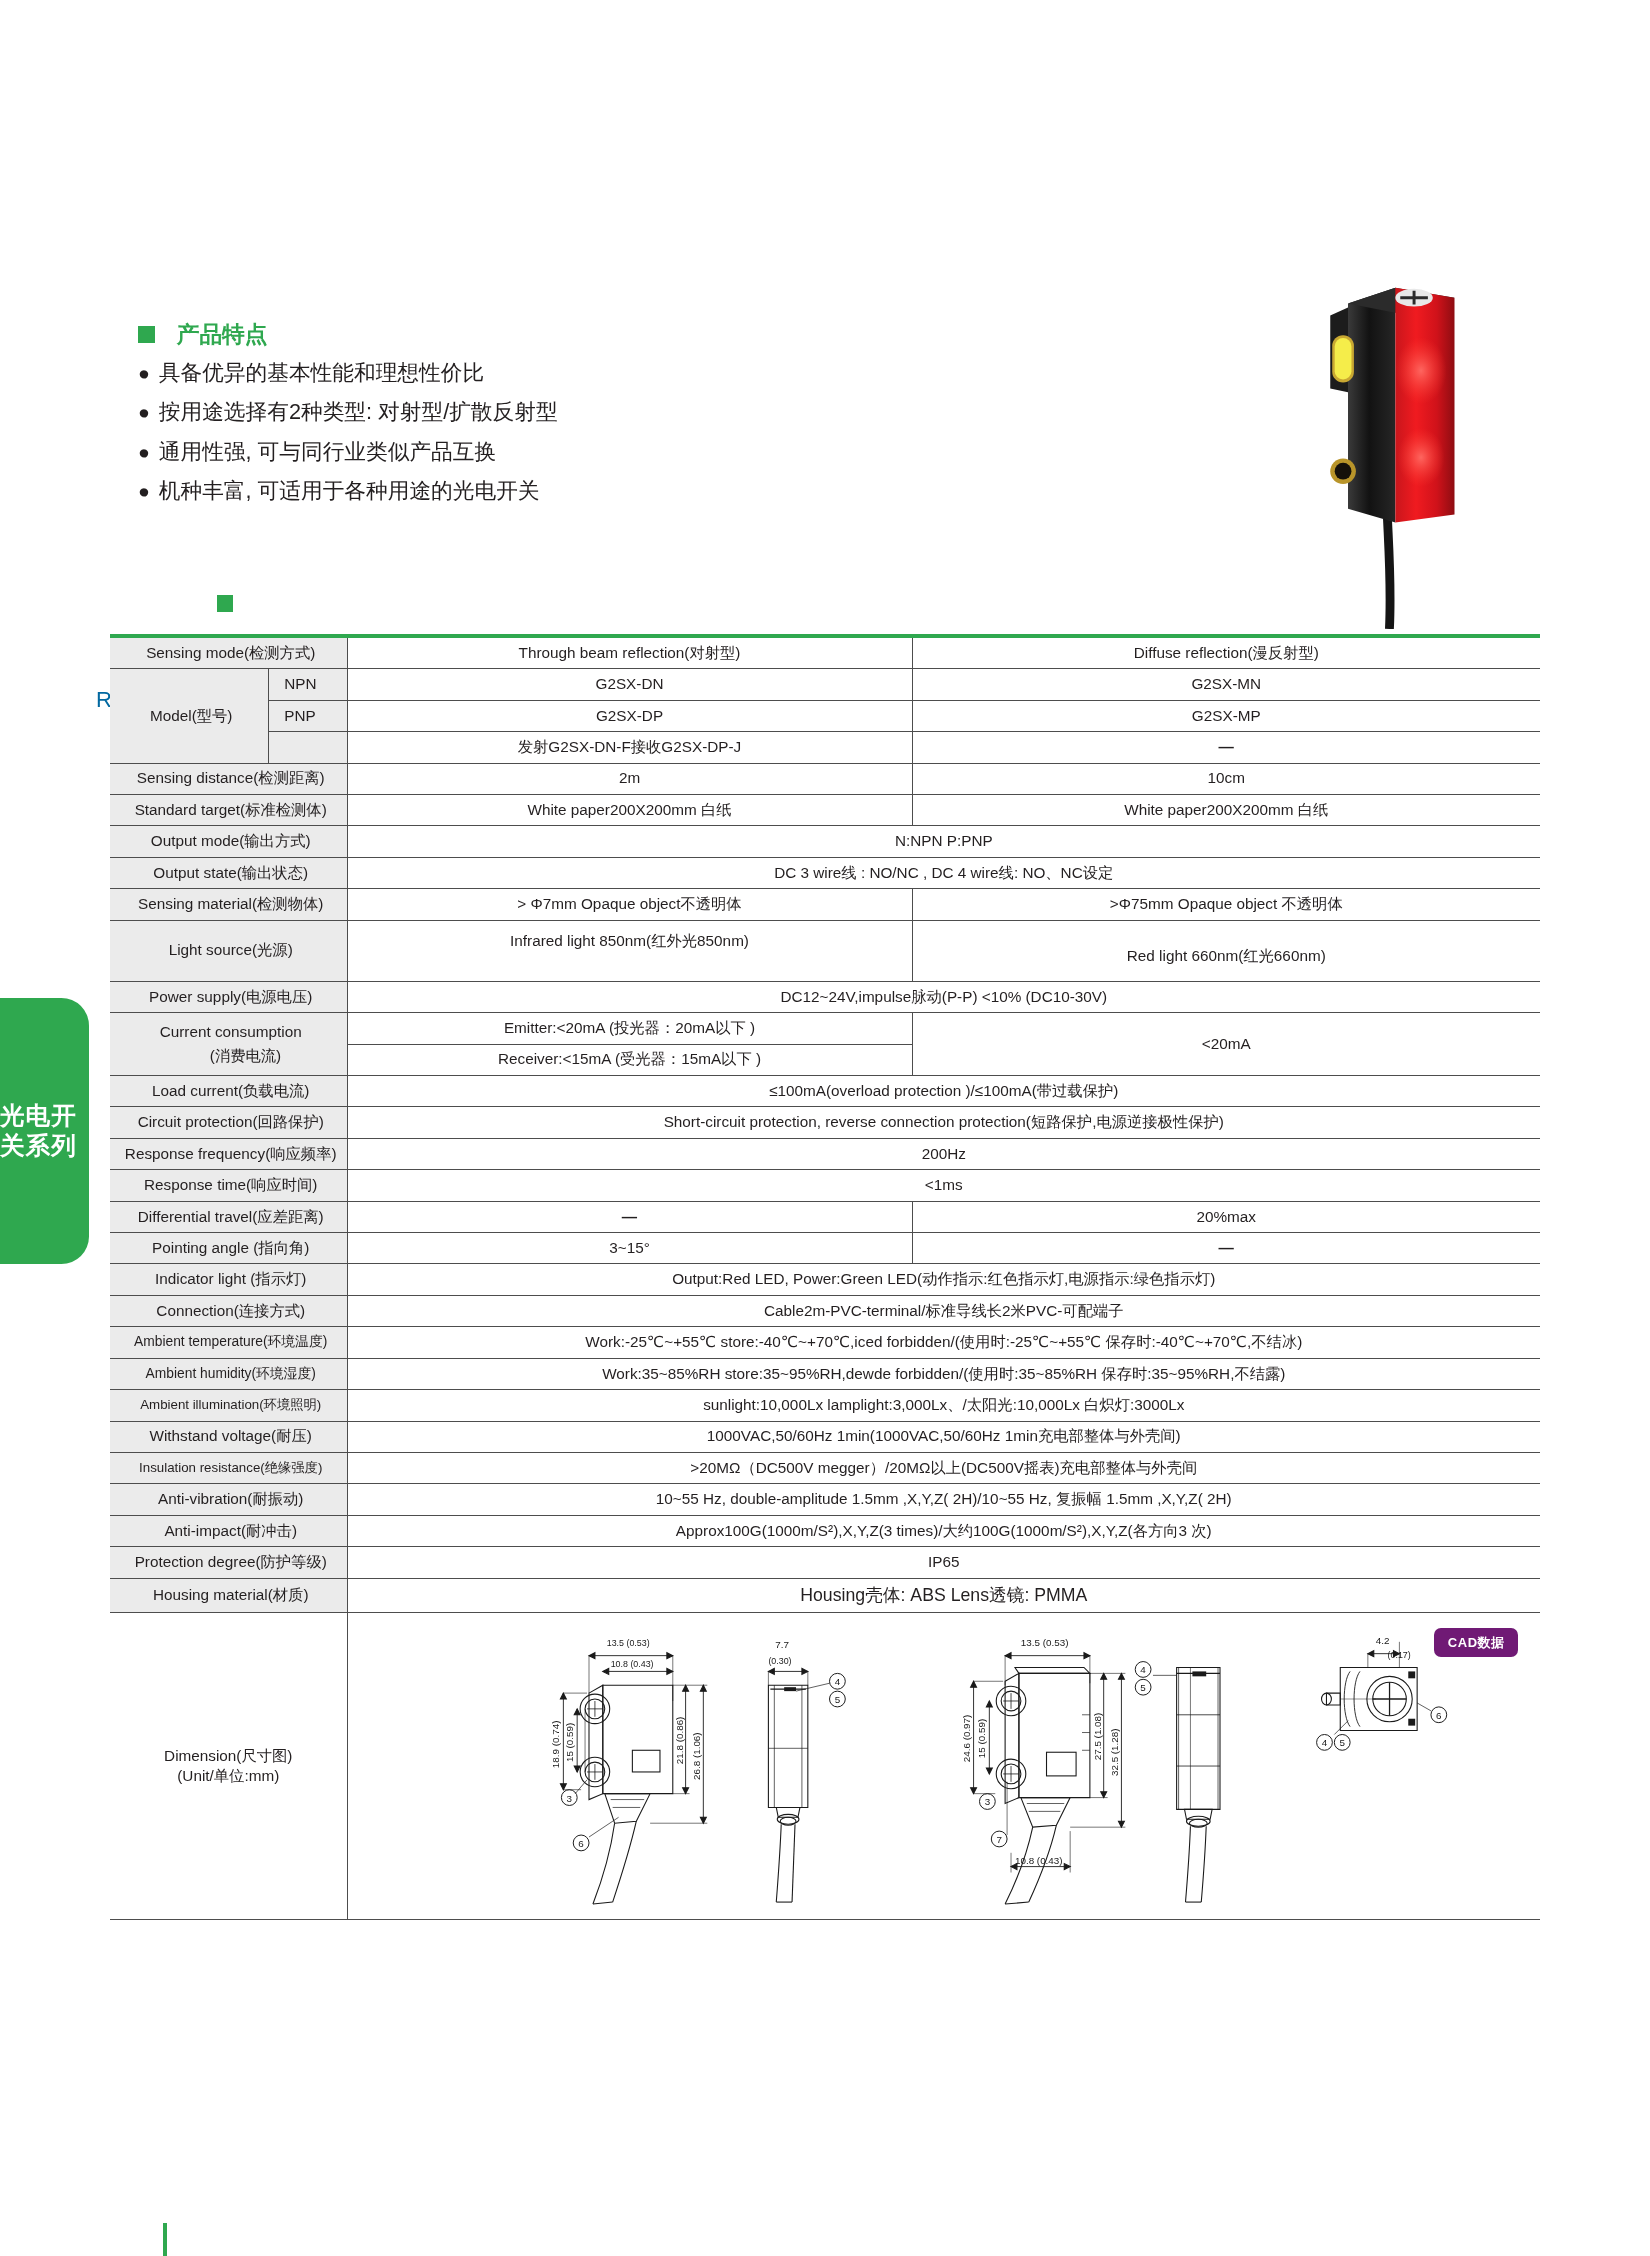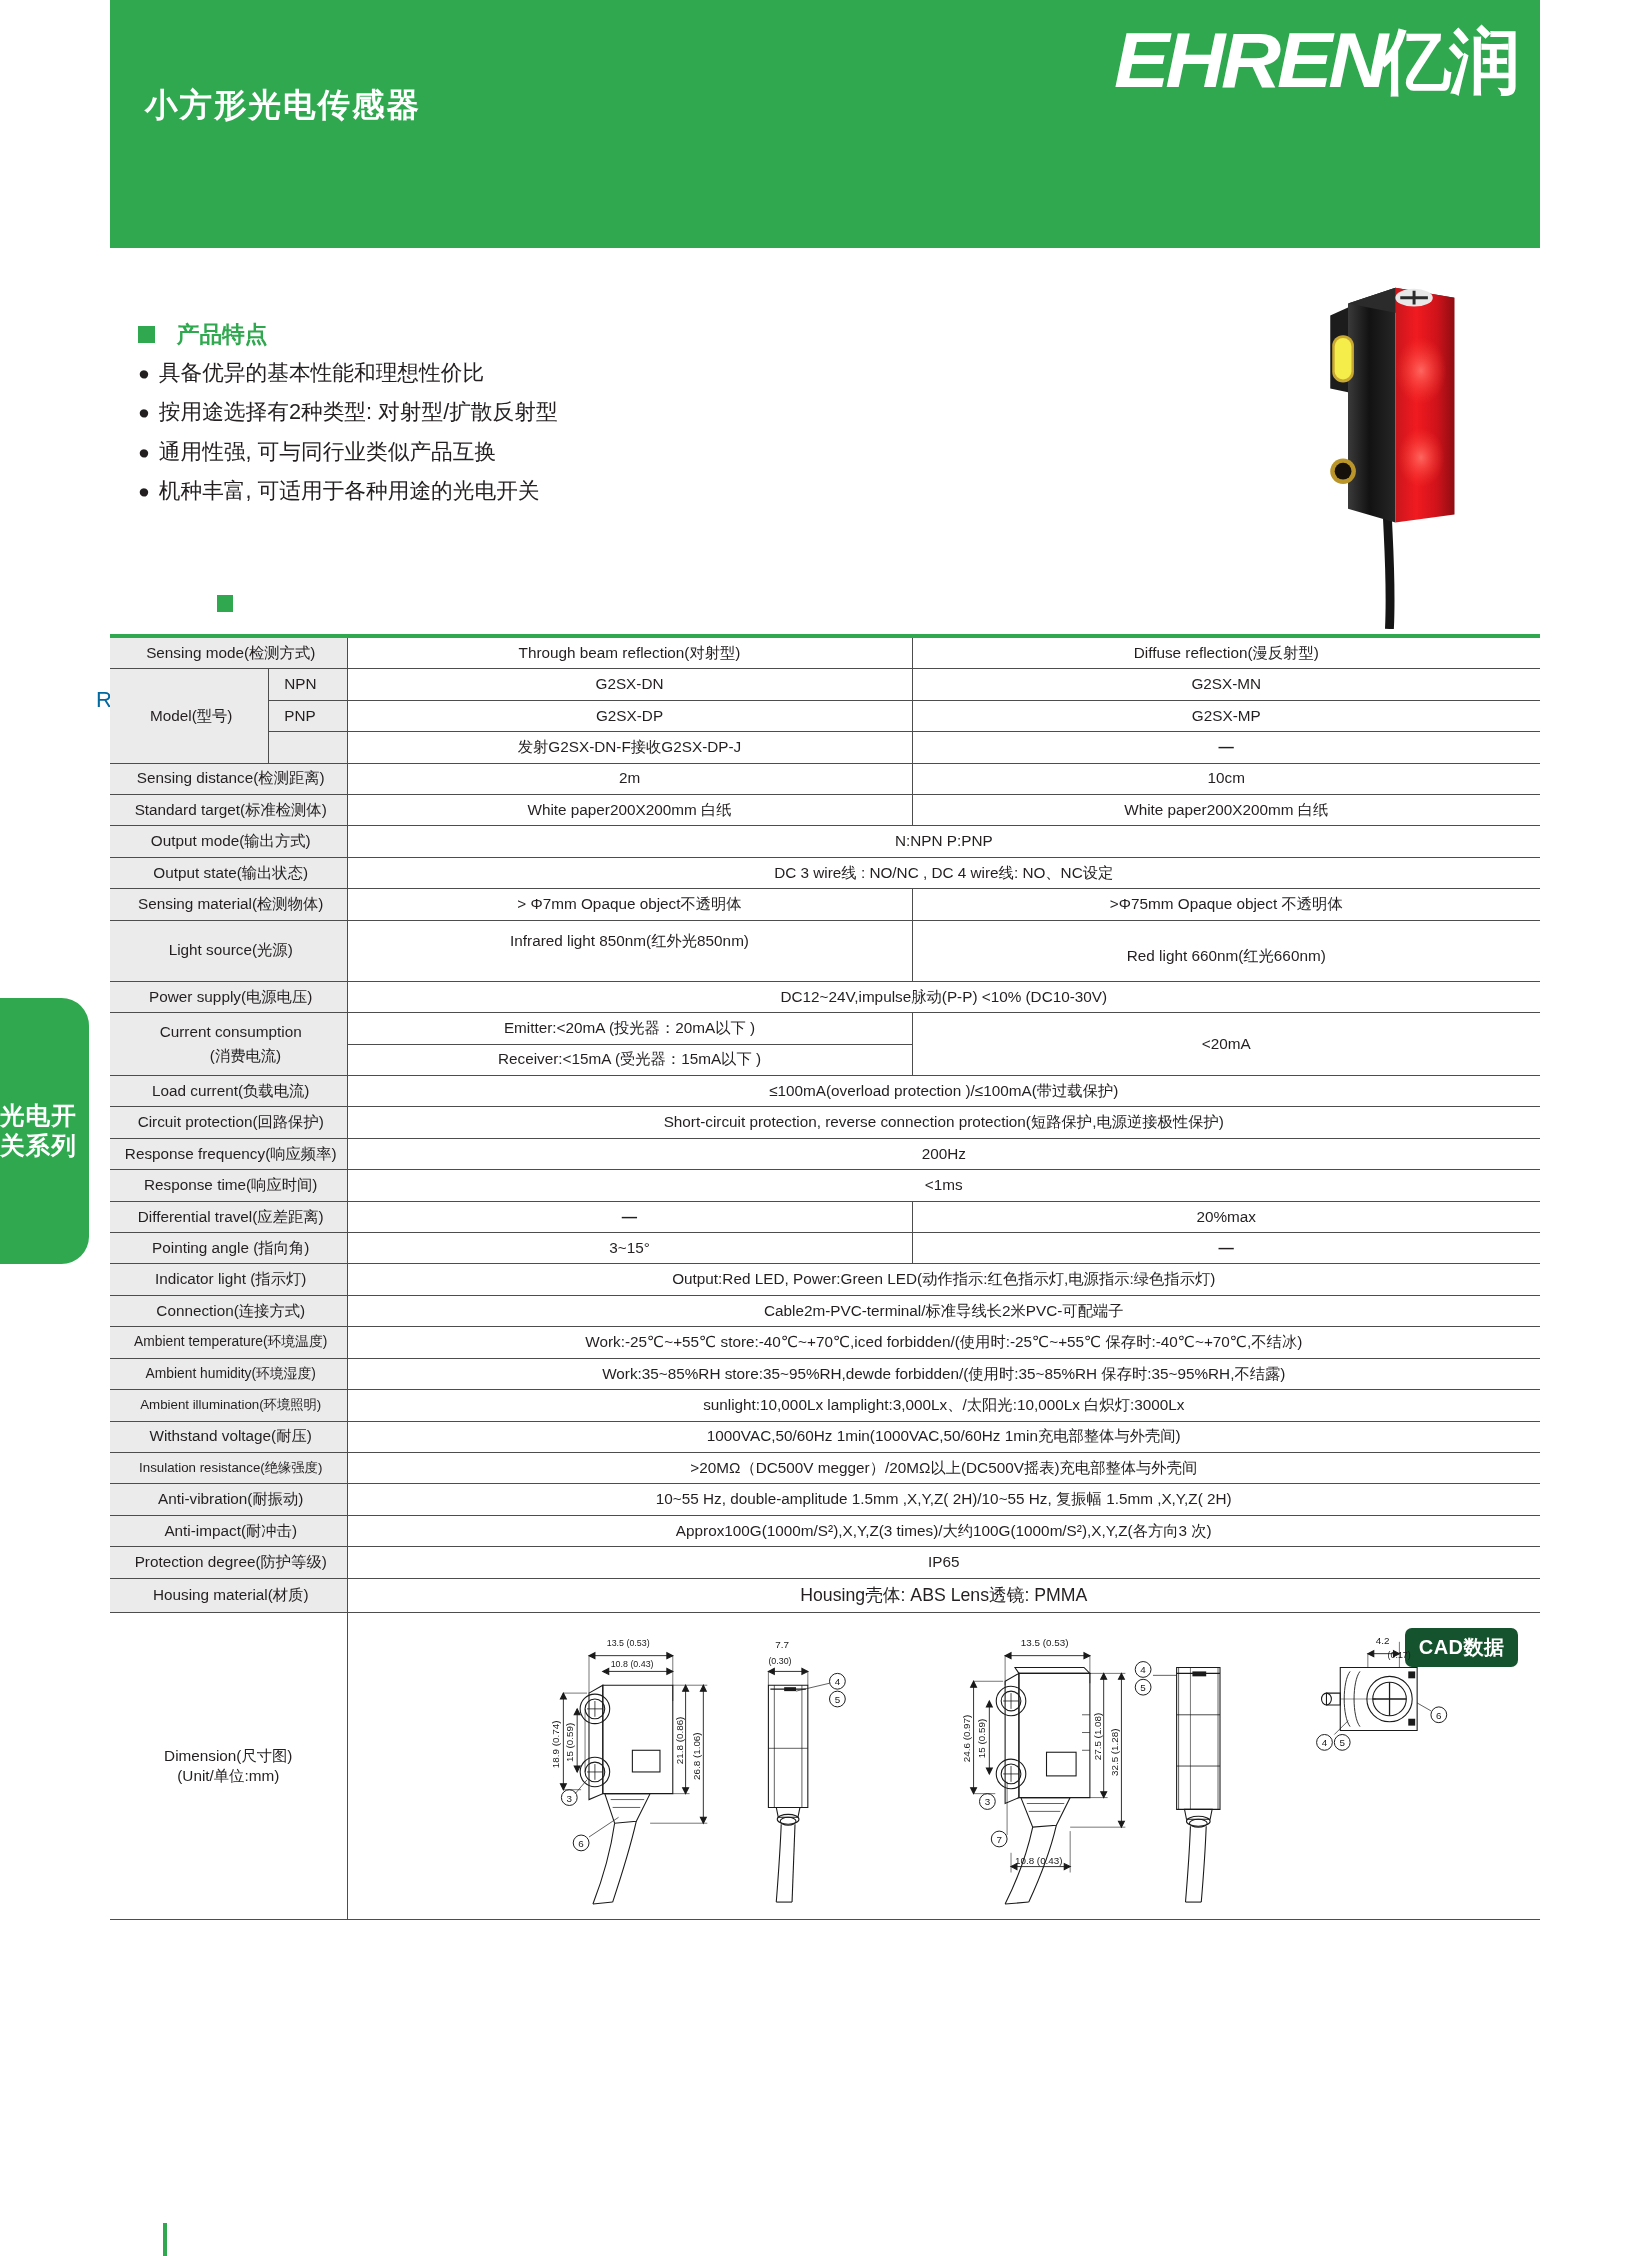--- a/index.html
+++ b/index.html
@@ -167,50 +167,43 @@
   .mid { font-size: 16.7px; }
   .dash { font-size: 21.7px; font-weight: bold; letter-spacing: 0; }
 
   
   td.dimcell { height: 296px; position: relative; background:#fff; padding:0; }
   td.dimlabel { background:#ebebeb; text-align:left; padding-left: 19.7px; font-size: 16.3px; line-height:1.65; }
   .dim-area { position: relative; width: 100%; height: 296px; }
   .cad-badge {
     position: absolute;
     right: 15.8px; top: 9.9px;
-    background: #14532d;
+    background: #701a75;
     color: #fff;
-    font-size: 20px;
+    font-size: 13px;
     font-weight: bold;
     padding: 5.9px 13.8px;
     border-radius: 6.9px;
     letter-spacing: 0.5px;
   }
   .dimtxt { position:absolute; font-size: 9px; color:#231f20; white-space:nowrap; font-family:"Liberation Sans",sans-serif; }
 
   
   .footer-bar {
     position: absolute;
     left: 163px; top: 2223px;
     width: 3.9px; height: 33px;
     background: #2fa84f;
   }
 </style>
 </head>
 <body>
 
 <div class="page">
 
-  <div class="header">
-    <div class="header-title">小方形光电传感器</div>
-    <div class="logo">
-      <span class="logo-en">EHREN</span>
-      <span class="logo-cn">亿润</span>
-    </div>
-  </div>
 
   <div class="side-tab">光电开关系列</div>
 
   <div class="sec-head" style="left:138px; top:319px;">
     <span class="sec-sq"></span>
     <span class="sec-title-cn">产品特点</span>
   </div>
 
   <div class="features">
     <div class="feat-item">

